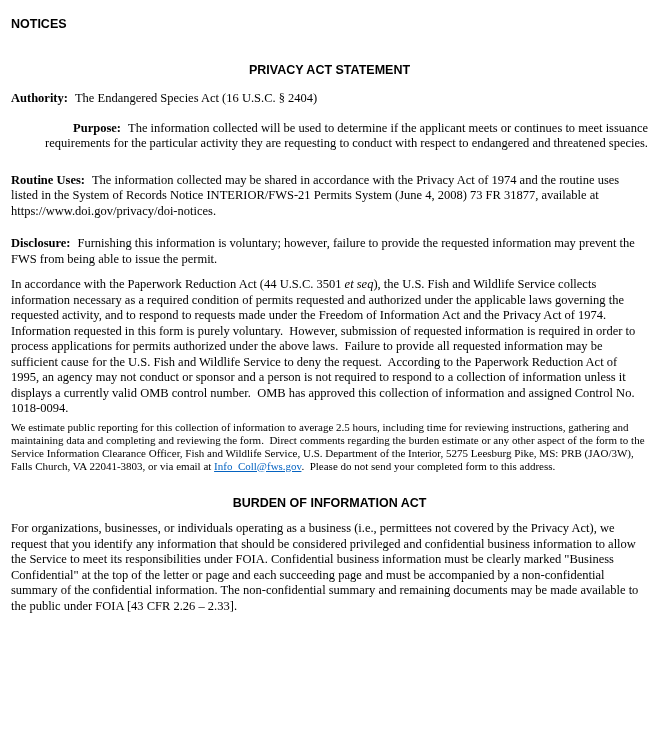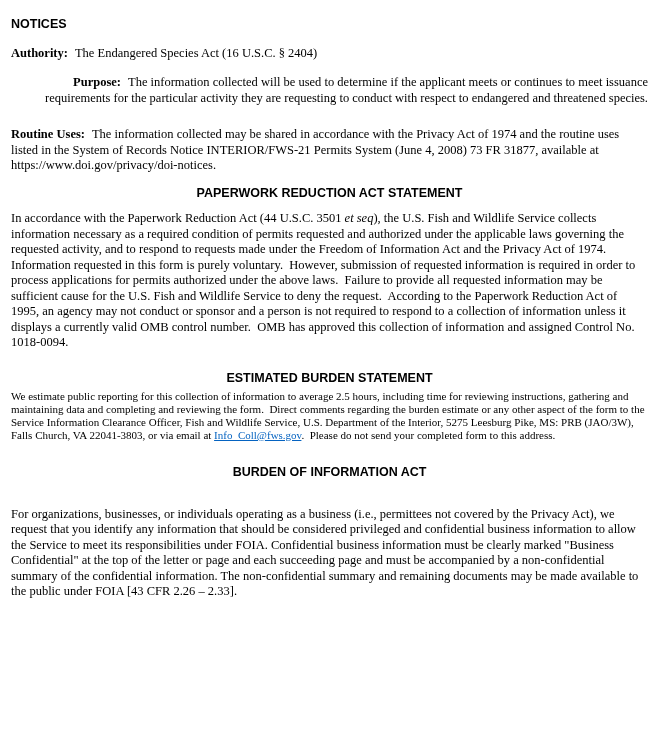--- a/index.html
+++ b/index.html
@@ -42,47 +42,47 @@
   .h-privacy   { margin-top: 30px; }
   .p-authority { margin-top: 13px; }
   .p-purpose   { margin-top: 14px; text-align: right; }
   .p-routine   { margin-top: 21px; }
   .p-disclosure{ margin-top: 17px; }
   .h-paperwork { margin-top: 12px; }
   .p-paperwork { margin-top: 10px; }
   .h-burden    { margin-top: 20px; }
   .p-burden    { margin-top: 4px; font-size: 11px; line-height: 13px; }
   .h-foia      { margin-top: 23px; }
-  .p-foia      { margin-top: 26px; }
+  .p-foia      { margin-top: 10px; }
   a.email-link {
     color: #0563C1;
     text-decoration: underline;
     cursor: pointer;
   }
 </style>
 </head>
 <body>
 
 <div class="page">
 
   <h1 class="doc-title">NOTICES</h1>
 
+  <h2 class="section-heading h-privacy">PRIVACY ACT STATEMENT</h2>
 
   <p class="para p-authority"><span class="lbl">Authority:</span><span>The Endangered Species Act (16 U.S.C. § 2404)</span></p>
 
   <p class="para p-purpose"><span class="lbl">Purpose:</span><span>The information collected will be used to determine if the applicant meets or continues to meet issuance requirements for the particular activity they are requesting to conduct with respect to endangered and threatened species.</span></p>
 
   <p class="para p-routine"><span class="lbl">Routine Uses:</span><span>The information collected may be shared in accordance with the Privacy Act of 1974 and the routine uses listed in the System of Records Notice INTERIOR/FWS-21 Permits System (June 4, 2008) 73 FR 31877, available at https://www.doi.gov/privacy/doi-notices.</span></p>
 
+  <p class="para p-disclosure"><span class="lbl">Disclosure:</span><span>Furnishing this information is voluntary; however, failure to provide the requested information may prevent the FWS from being able to issue the permit.</span></p>
 
-  <h2 class="section-heading h-paperwork">PAPERWORK REDUCTION ACT STATEMENT</h2>
 
   <p class="para p-paperwork"><span>In accordance with the Paperwork Reduction Act (44 U.S.C. 3501 </span><span class="em">et seq</span><span>), the U.S. Fish and Wildlife Service collects information necessary as a required condition of permits requested and authorized under the applicable laws governing the requested activity, and to respond to requests made under the Freedom of Information Act and the Privacy Act of 1974.  Information requested in this form is purely voluntary.  However, submission of requested information is required in order to process applications for permits authorized under the above laws.  Failure to provide all requested information may be sufficient cause for the U.S. Fish and Wildlife Service to deny the request.  According to the Paperwork Reduction Act of 1995, an agency may not conduct or sponsor and a person is not required to respond to a collection of information unless it displays a currently valid OMB control number.  OMB has approved this collection of information and assigned Control No. 1018-0094.</span></p>
 
-  <h2 class="section-heading h-burden">ESTIMATED BURDEN STATEMENT</h2>
 
   <p class="para p-burden"><span>We estimate public reporting for this collection of information to average 2.5 hours, including time for reviewing instructions, gathering and maintaining data and completing and reviewing the form.  Direct comments regarding the burden estimate or any other aspect of the form to the Service Information Clearance Officer, Fish and Wildlife Service, U.S. Department of the Interior, 5275 Leesburg Pike, MS: PRB (JAO/3W), Falls Church, VA 22041-3803, or via email at </span><a class="email-link">Info_Coll@fws.gov</a><span>.  Please do not send your completed form to this address.</span></p>
 
   <h2 class="section-heading h-foia">BURDEN OF INFORMATION ACT</h2>
 
   <p class="para p-foia"><span>For organizations, businesses, or individuals operating as a business (i.e., permittees not covered by the Privacy Act), we request that you identify any information that should be considered privileged and confidential business information to allow the Service to meet its responsibilities under FOIA. Confidential business information must be clearly marked "Business Confidential" at the top of the letter or page and each succeeding page and must be accompanied by a non-confidential summary of the confidential information. The non-confidential summary and remaining documents may be made available to the public under FOIA [43 CFR 2.26 – 2.33].</span></p>
 
 </div>
 
 </body></html>

